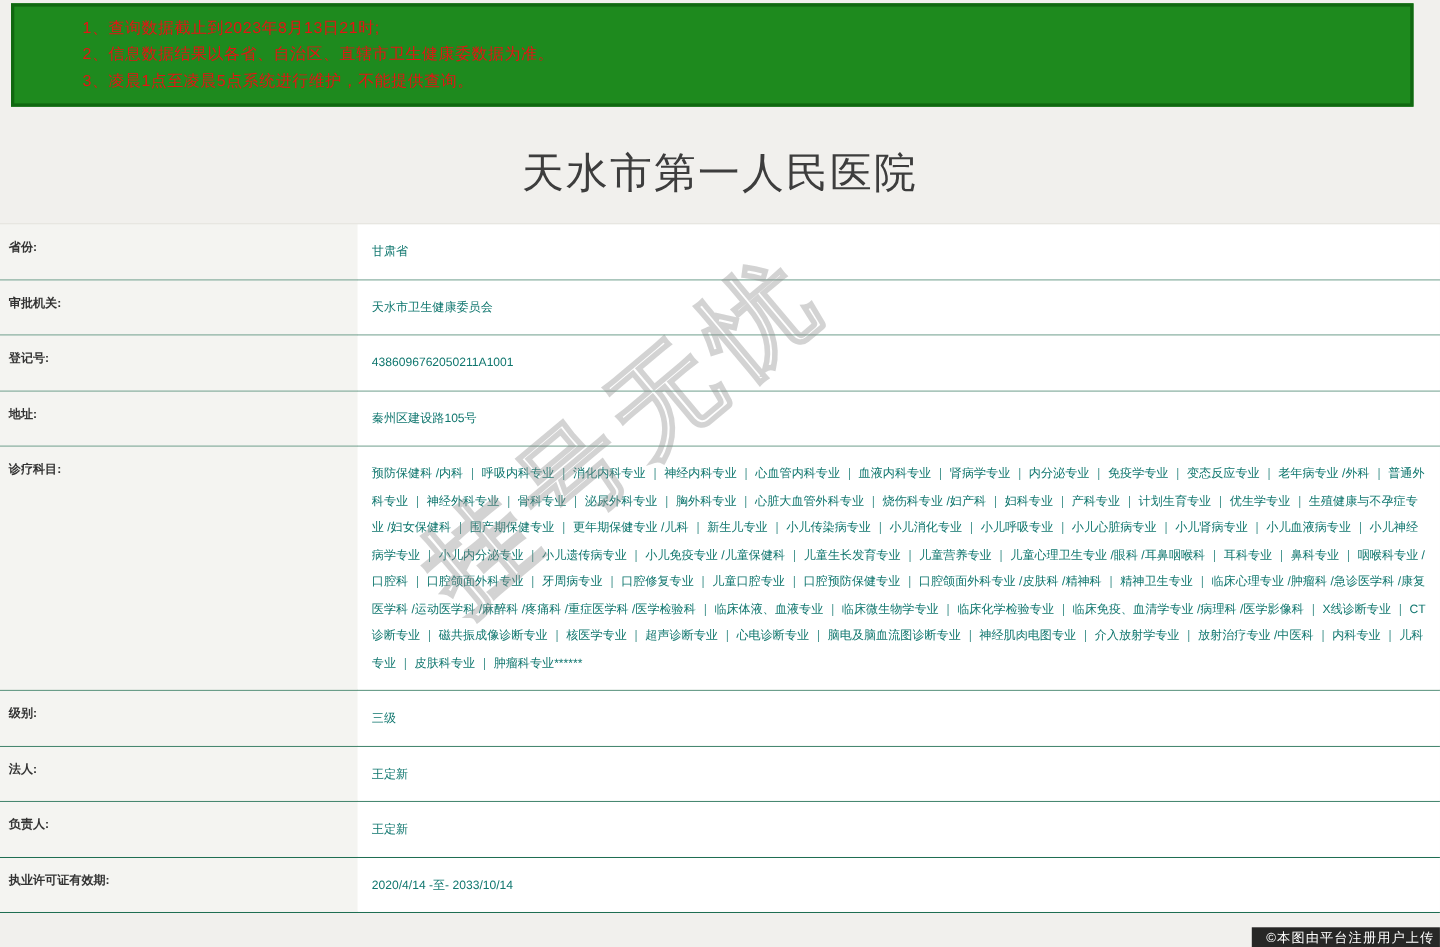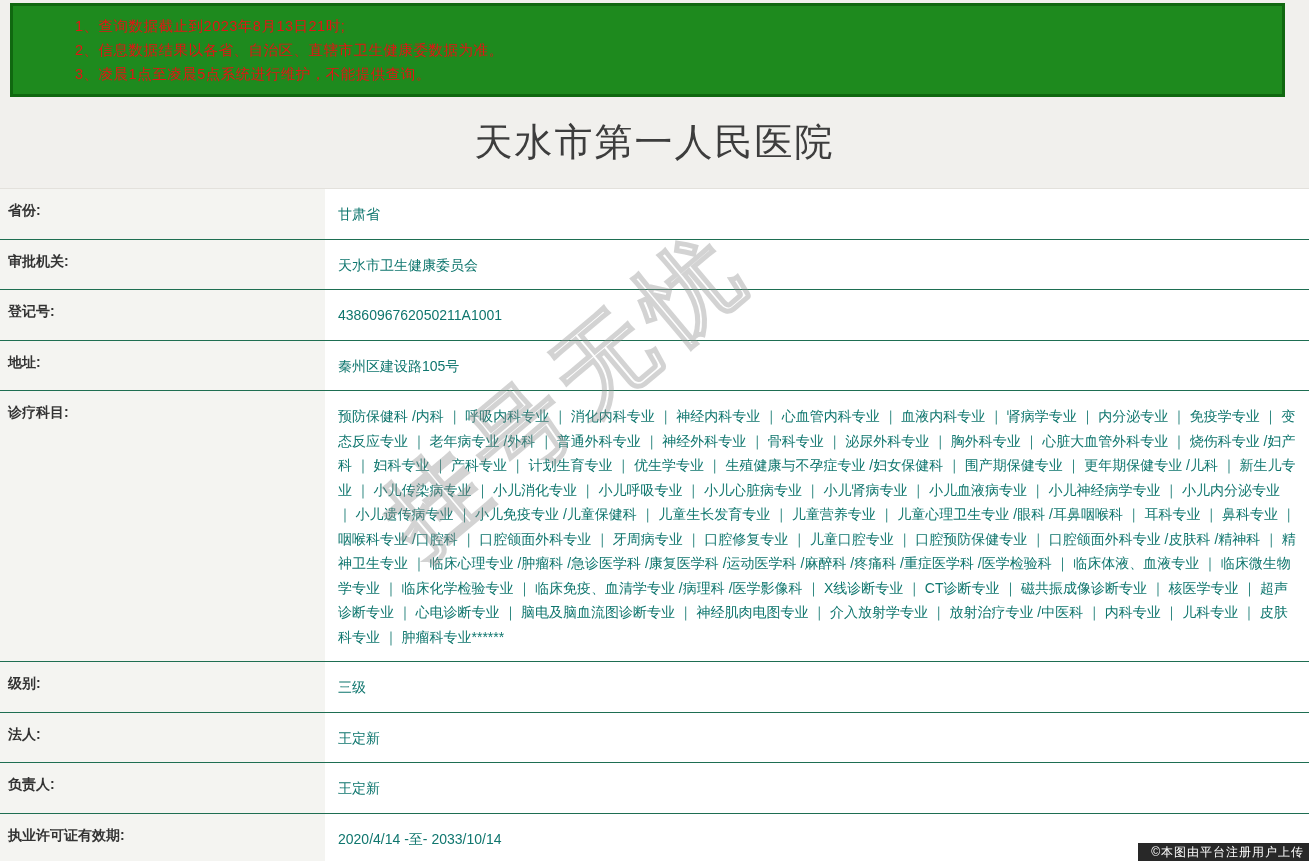--- a/index.html
+++ b/index.html
@@ -22,38 +22,39 @@
     font-size: 14.5px;
     line-height: 24px;
     letter-spacing: 0.5px;
   }
   
   .title-section {
     height: 91px;
     display: flex;
     align-items: center;
     justify-content: center;
+    margin-top: 15px;
   }
   .page-title {
     font-size: 38px;
     font-weight: 400;
     color: #3d3d3d;
     letter-spacing: 2px;
   }
   
   .detail-table {
     width: 100%;
     border-top: 1px solid #e3e1dc;
   }
   .row {
     display: flex;
     border-bottom: 1px solid #1e6e52;
     min-height: 45px;
   }
-  .cell { font-size: 14px; }
+  .cell { font-size: 11px; }
   .cell.label {
     width: 325px;
     flex: 0 0 325px;
     background: #f4f4f1;
     font-weight: bold;
     color: #333333;
     padding: 13px 8px 12px 8px;
   }
   .cell.value {
     flex: 1;

